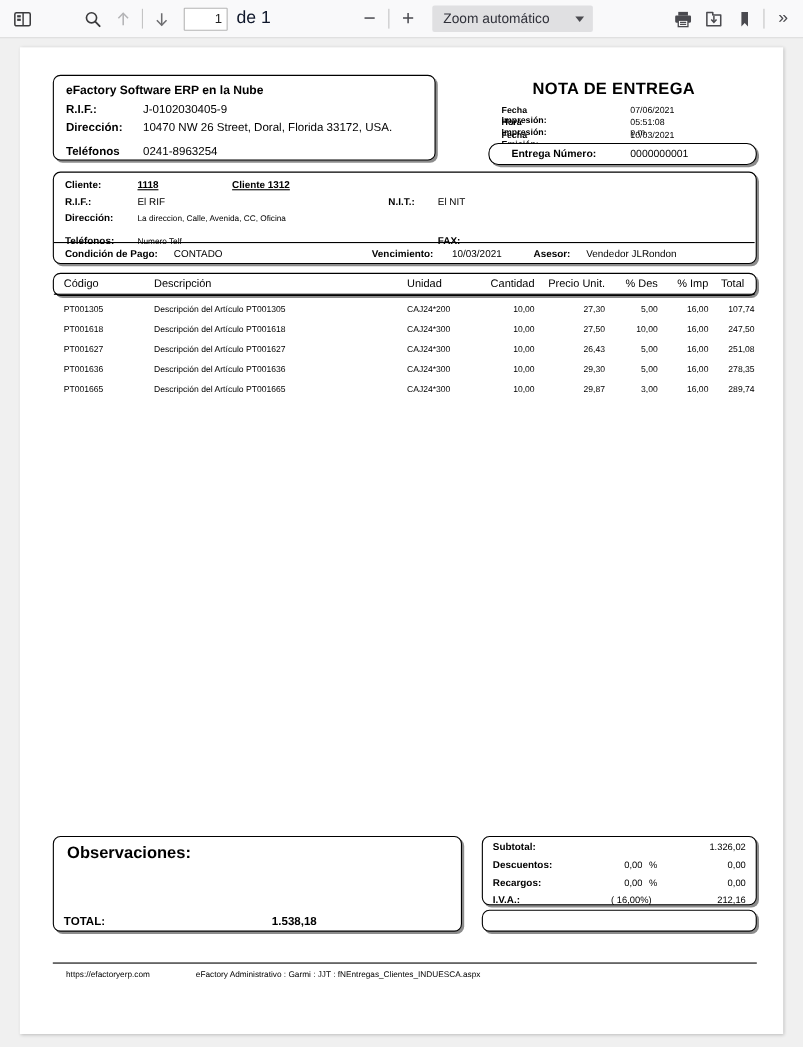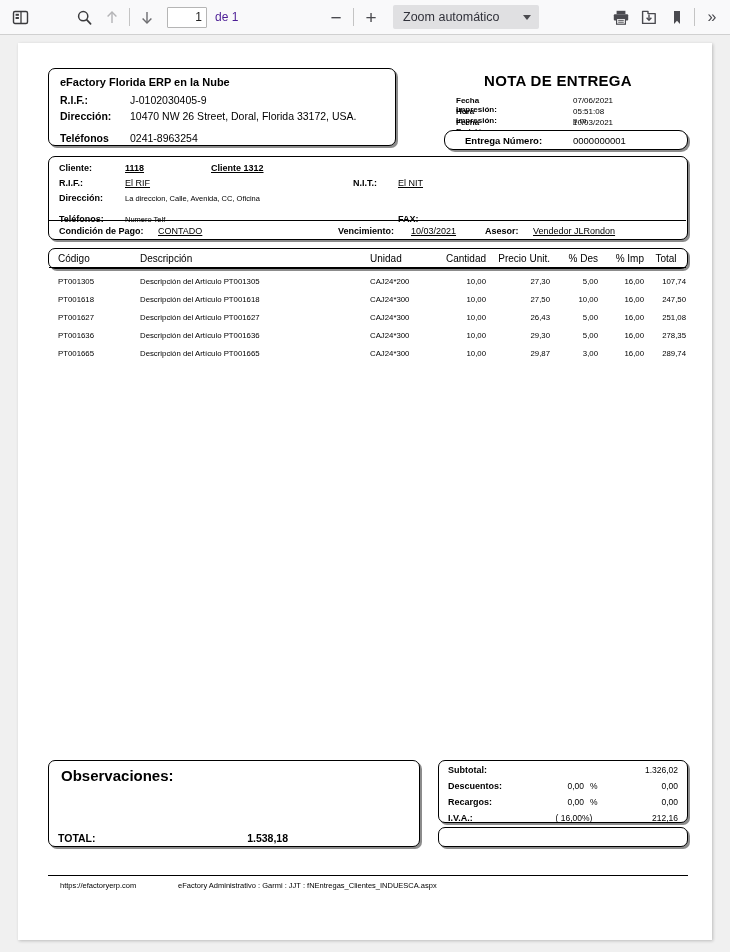--- a/index.html
+++ b/index.html
@@ -63,22 +63,22 @@
     background: #fff;
     font-family: "Liberation Sans", sans-serif;
     font-size: 12px;
     color: #222;
     text-align: right;
     padding: 0 4px;
     box-sizing: border-box;
     border-radius: 1px;
   }
   #page-total {
-    font-size: 12px;
-    color: #4c1d95;
+    font-size: 16px;
+    color: #0f172a;
     margin-left: 8px;
     white-space: nowrap;
   }
   #zoom-select {
     background: #e0e0e2;
     height: 24px;
     display: flex;
     align-items: center;
     padding: 0 8px 0 10px;
     font-size: 12.5px;
@@ -168,21 +168,21 @@
   #entrega-lbl { left: 417px; top: 67px; font-size: 9.5px; font-weight: bold; }
   #entrega-val { left: 525px; top: 67px; font-size: 9.5px; }
 
   
   #client-box {
     left: 0; top: 88px; width: 640px; height: 84px;
     border-radius: 7px;
   }
   .cl-lbl { font-size: 9px; font-weight: bold; }
   .cl-val { font-size: 9px; font-weight: bold; text-decoration: underline; }
-  .cl-val-n { font-size: 9px; text-decoration: underline; }
+  .cl-val-n { font-size: 9px; }
   .cl-tiny { font-size: 7.5px; }
   #cond-line {
     position: absolute;
     left: 1px; top: 152px; width: 637px; height: 1.2px;
     background: #000;
   }
 
   
   #table-head {
     left: 0; top: 180px; width: 640px; height: 21px;
@@ -330,21 +330,21 @@
       <span class="dbl-chev">»</span>
     </div>
   </div>
 </div>
 
 <div id="viewer">
   <div id="page">
     <div id="doc">
 
       <div class="rbox abs" id="company-box"></div>
-      <div class="abs cmp-title">eFactory Florida ERP en la Nube</div>
+      <div class="abs cmp-title">eFactory Software ERP en la Nube</div>
       <div class="abs cmp-lbl" style="left:12px;top:26px">R.I.F.:</div>
       <div class="abs cmp-val" style="left:82px;top:26px">J-0102030405-9</div>
       <div class="abs cmp-lbl" style="left:12px;top:42px">Dirección:</div>
       <div class="abs cmp-val" style="left:82px;top:42px">10470 NW 26 Street, Doral, Florida 33172, USA.</div>
       <div class="abs cmp-lbl" style="left:12px;top:64px">Teléfonos</div>
       <div class="abs cmp-val" style="left:82px;top:64px">0241-8963254</div>
 
       <div class="abs" id="doc-title">NOTA DE ENTREGA</div>
 
       <div class="abs dt-row" style="top:28px">

